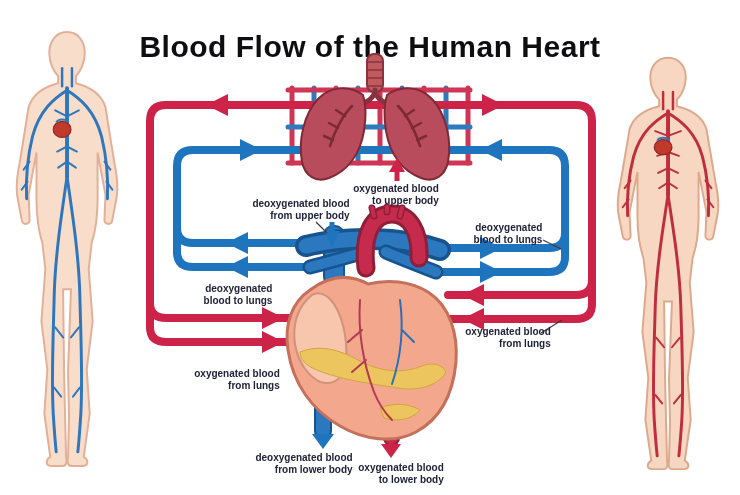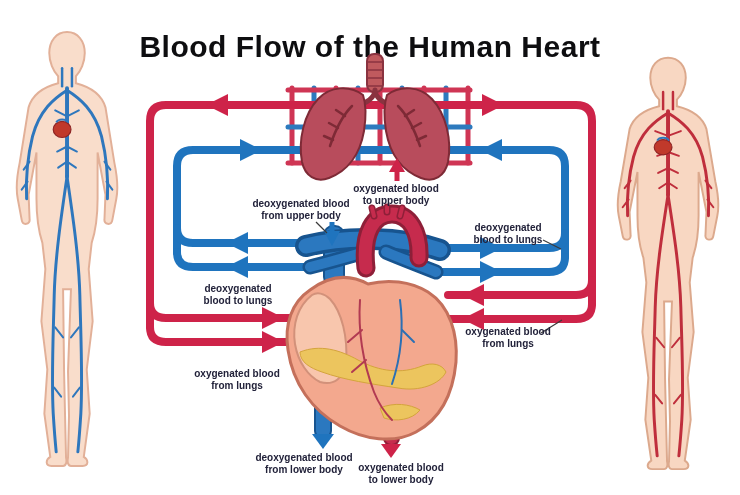--- a/index.html
+++ b/index.html
@@ -1,21 +1,21 @@
 <!DOCTYPE html>
 <html><head>
 <meta charset="utf-8">
 <style>
   html,body{margin:0;padding:0;background:#fff;}
   .canvas{position:relative;width:740px;height:495px;background:#ffffff;overflow:hidden;
           font-family:"Liberation Sans",sans-serif;}
   .title{position:absolute;top:10px;left:0;right:0;text-align:center;
          font-size:30px;font-weight:800;color:#0e0e10;letter-spacing:.5px;}
   .abs{position:absolute;}
-  .lbl{position:absolute;transform:translateX(-50%);text-align:center;
+  .lbl{position:absolute;transform:translateX(-50%);text-align:right;
        font-size:10px;line-height:11.5px;font-weight:700;color:#22223a;
        white-space:pre-line;}
   svg{display:block;}
 </style>
 </head>
 <body>
 
 <div class="canvas">
 
   <h1 class="title">Blood Flow of the Human Heart</h1>

